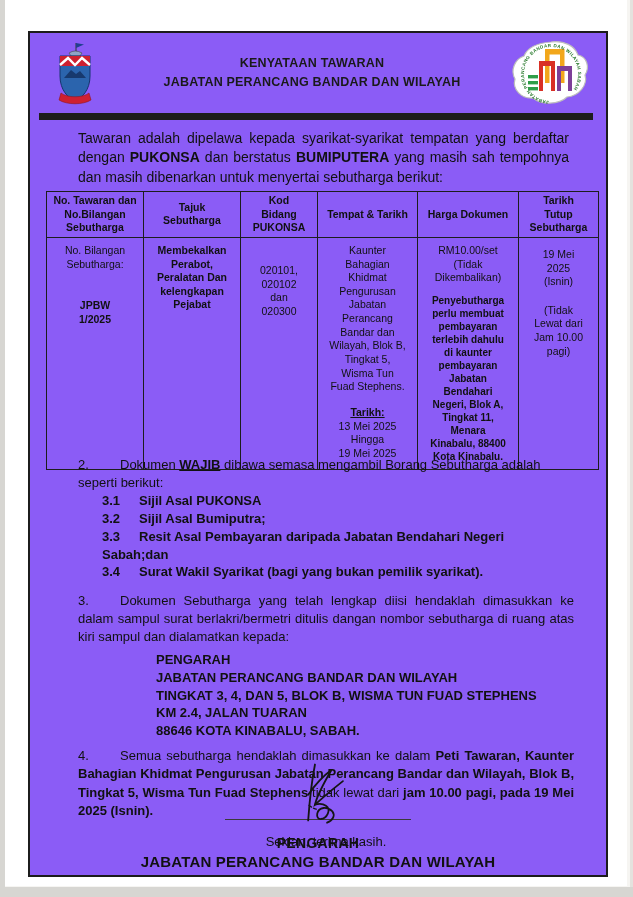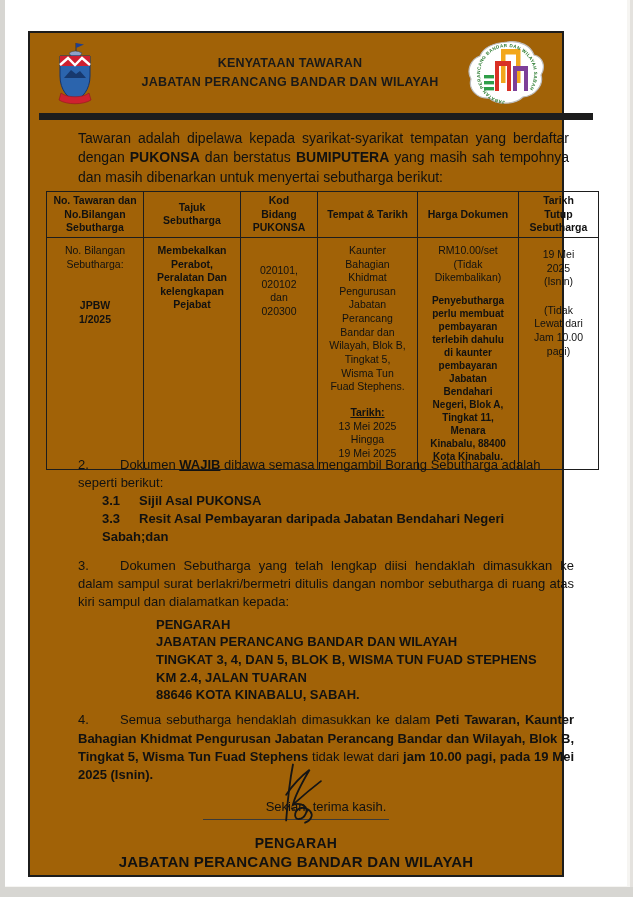--- a/index.html
+++ b/index.html
@@ -11,23 +11,23 @@
     color: #111;
     overflow: hidden;
   }
   .scan-sheet { position:absolute; left:4px; top:0; width:623px; height:886px; background:#ffffff; }
   .edge-left   { position:absolute; left:0; top:0; width:5px; height:100%; background:#d7d6d2; }
   .edge-bottom { position:absolute; left:0; top:887px; width:100%; height:10px; background:#d7d6d2; }
   .edge-right  { position:absolute; right:0; top:0; width:3px; height:100%; background:#e4e2de; }
 
   .page-frame {
     position: absolute; left: 28px; top: 31px;
-    width: 536px; height: 846px;
+    width: 580px; height: 846px;
     border: 2px solid #1c1c1c;
-    background: #a16207;
+    background: #8b5cf6;
   }
 
   
   .crest { position:absolute; left:25px; top:9px; width:40px; height:64px; }
   .title-block {
     position:absolute; left:88px; right:100px; top:21px;
     text-align:center; font-weight:bold; font-size:12.5px; line-height:1.5;
     letter-spacing:.2px; color:#1a1a1a;
   }
   .dept-logo { position:absolute; right:12px; top:6px; width:86px; height:70px; }
@@ -206,21 +206,23 @@
       </tr>
     </tbody>
   </table>
 
   <div class="body-copy">
 
     <div class="para-lead"><span class="pnum">2.</span><span>Dokumen </span><span class="bu">WAJIB</span><span> dibawa semasa mengambil Borang Sebutharga adalah seperti berikut:</span></div>
 
     <div class="sub-items">
       <div class="sub-item"><span class="inum">3.1</span><span>Sijil Asal PUKONSA</span></div>
+      <div class="sub-item"><span class="inum">3.2</span><span>Sijil Asal Bumiputra;</span></div>
       <div class="sub-item"><span class="inum">3.3</span><span>Resit Asal Pembayaran daripada Jabatan Bendahari Negeri Sabah;dan</span></div>
+      <div class="sub-item"><span class="inum">3.4</span><span>Surat Wakil Syarikat (bagi yang bukan pemilik syarikat).</span></div>
     </div>
 
     <div class="para3 just"><span class="pnum">3.</span><span>Dokumen Sebutharga yang telah lengkap diisi hendaklah dimasukkan ke dalam sampul surat berlakri/bermetri ditulis dangan nombor sebutharga di ruang atas kiri sampul dan dialamatkan kepada:</span></div>
 
     <div class="address">
       <div>PENGARAH</div>
       <div>JABATAN PERANCANG BANDAR DAN WILAYAH</div>
       <div>TINGKAT 3, 4, DAN 5, BLOK B, WISMA TUN FUAD STEPHENS</div>
       <div>KM 2.4, JALAN TUARAN</div>
       <div>88646 KOTA KINABALU, SABAH.</div>

